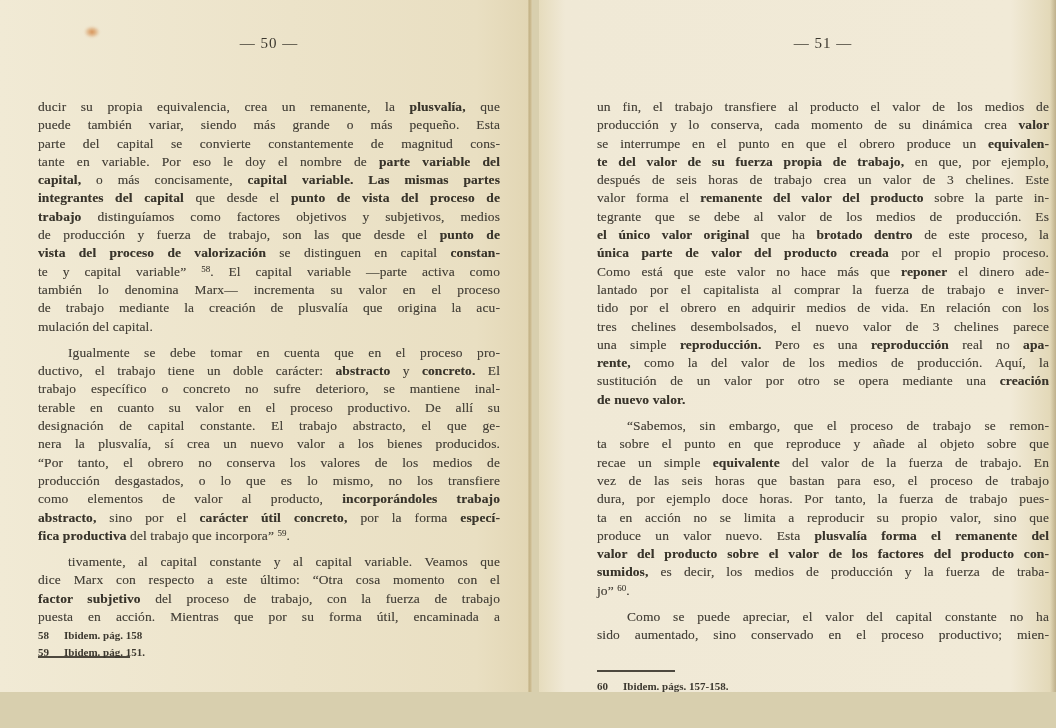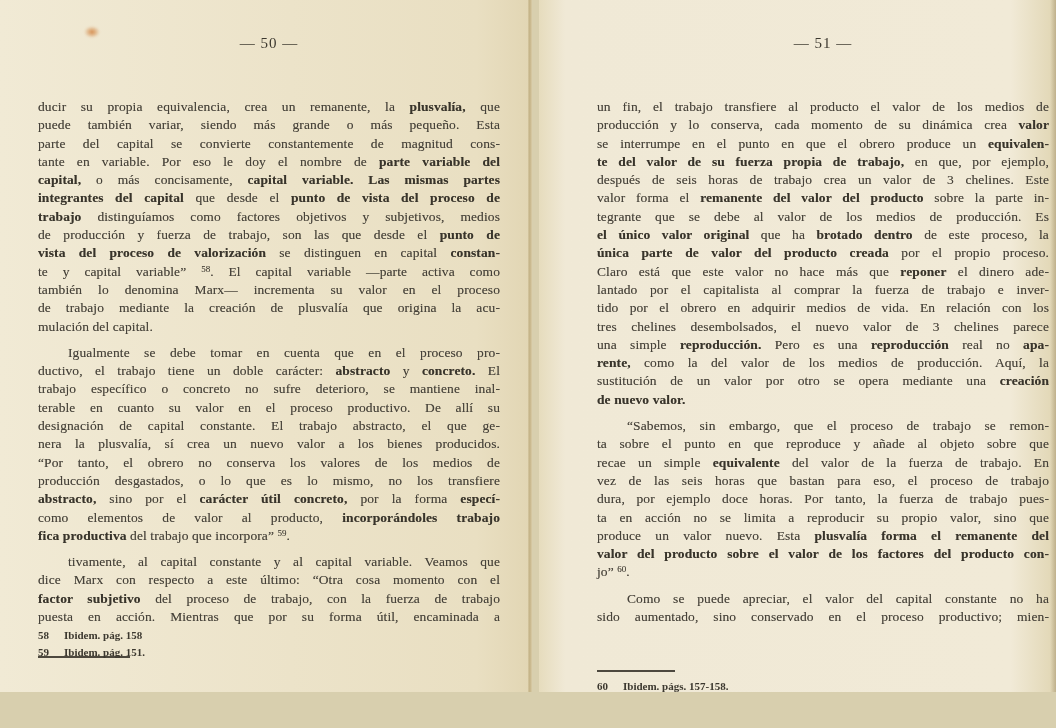--- a/index.html
+++ b/index.html
@@ -69,22 +69,22 @@
         </div>
         <div class="para indent">
           <div class="line"><span class="">Igualmente se debe tomar en cuenta que en el proceso pro-</span></div>
           <div class="line"><span class="">ductivo, el trabajo tiene un doble carácter: </span><span class="b">abstracto</span><span class=""> y </span><span class="b">concreto.</span><span class=""> El</span></div>
           <div class="line"><span class="">trabajo específico o concreto no sufre deterioro, se mantiene inal-</span></div>
           <div class="line"><span class="">terable en cuanto su valor en el proceso productivo. De allí su</span></div>
           <div class="line"><span class="">designación de capital constante. El trabajo abstracto, el que ge-</span></div>
           <div class="line"><span class="">nera la plusvalía, sí crea un nuevo valor a los bienes producidos.</span></div>
           <div class="line"><span class="">“Por tanto, el obrero no conserva los valores de los medios de</span></div>
           <div class="line"><span class="">producción desgastados, o lo que es lo mismo, no los transfiere</span></div>
+          <div class="line"><span class="">como elementos de valor al producto, </span><span class="b">incorporándoles trabajo</span></div>
           <div class="line"><span class="b">abstracto,</span><span class=""> sino por el </span><span class="b">carácter útil concreto,</span><span class=""> por la forma </span><span class="b">especí-</span></div>
-          <div class="line"><span class="">como elementos de valor al producto, </span><span class="b">incorporándoles trabajo</span></div>
           <div class="line endline"><span class="b">fica productiva</span><span class=""> del trabajo que incorpora” </span><sup class="fnref">59</sup><span class="">.</span></div>
         </div>
         <div class="para indent">
           <div class="line"><span class="">tivamente, al capital constante y al capital variable. Veamos que</span></div>
           <div class="line"><span class="">dice Marx con respecto a este último: “Otra cosa momento con el</span></div>
           <div class="line"><span class="b">factor subjetivo</span><span class=""> del proceso de trabajo, con la fuerza de trabajo</span></div>
           <div class="line"><span class="">puesta en acción. Mientras que por su forma útil, encaminada a</span></div>
         </div>
       </div>
     <div class="footnote-rule"></div>
@@ -102,38 +102,39 @@
         <div class="para">
           <div class="line"><span class="">un fin, el trabajo transfiere al producto el valor de los medios de</span></div>
           <div class="line"><span class="">producción y lo conserva, cada momento de su dinámica crea </span><span class="b">valor</span></div>
           <div class="line"><span class="">se interrumpe en el punto en que el obrero produce un </span><span class="b">equivalen-</span></div>
           <div class="line"><span class="b">te del valor de su fuerza propia de trabajo,</span><span class=""> en que, por ejemplo,</span></div>
           <div class="line"><span class="">después de seis horas de trabajo crea un valor de 3 chelines. Este</span></div>
           <div class="line"><span class="">valor forma el </span><span class="b">remanente del valor del producto</span><span class=""> sobre la parte in-</span></div>
           <div class="line"><span class="">tegrante que se debe al valor de los medios de producción. Es</span></div>
           <div class="line"><span class="b">el único valor original</span><span class=""> que ha </span><span class="b">brotado dentro</span><span class=""> de este proceso, la</span></div>
           <div class="line"><span class="b">única parte de valor del producto creada</span><span class=""> por el propio proceso.</span></div>
-          <div class="line"><span class="">Claro está que este valor no hace más que </span><span class="b">reponer</span><span class=""> el dinero ade-</span></div>
+          <div class="line"><span class="">Como está que este valor no hace más que </span><span class="b">reponer</span><span class=""> el dinero ade-</span></div>
           <div class="line"><span class="">lantado por el capitalista al comprar la fuerza de trabajo e inver-</span></div>
           <div class="line"><span class="">tido por el obrero en adquirir medios de vida. En relación con los</span></div>
           <div class="line"><span class="">tres chelines desembolsados, el nuevo valor de 3 chelines parece</span></div>
           <div class="line"><span class="">una simple </span><span class="b">reproducción.</span><span class=""> Pero es una </span><span class="b">reproducción</span><span class=""> real no </span><span class="b">apa-</span></div>
           <div class="line"><span class="b">rente,</span><span class=""> como la del valor de los medios de producción. Aquí, la</span></div>
           <div class="line"><span class="">sustitución de un valor por otro se opera mediante una </span><span class="b">creación</span></div>
           <div class="line endline"><span class="b">de nuevo valor.</span></div>
         </div>
         <div class="para indent">
           <div class="line"><span class="">“Sabemos, sin embargo, que el proceso de trabajo se remon-</span></div>
           <div class="line"><span class="">ta sobre el punto en que reproduce y añade al objeto sobre que</span></div>
           <div class="line"><span class="">recae un simple </span><span class="b">equivalente</span><span class=""> del valor de la fuerza de trabajo. En</span></div>
           <div class="line"><span class="">vez de las seis horas que bastan para eso, el proceso de trabajo</span></div>
           <div class="line"><span class="">dura, por ejemplo doce horas. Por tanto, la fuerza de trabajo pues-</span></div>
           <div class="line"><span class="">ta en acción no se limita a reproducir su propio valor, sino que</span></div>
           <div class="line"><span class="">produce un valor nuevo. Esta </span><span class="b">plusvalía forma el remanente del</span></div>
           <div class="line"><span class="b">valor del producto sobre el valor de los factores del producto con-</span></div>
+          <div class="line"><span class="b">sumidos,</span><span class=""> es decir, los medios de producción y la fuerza de traba-</span></div>
           <div class="line endline"><span class="">jo” </span><sup class="fnref">60</sup><span class="">.</span></div>
         </div>
         <div class="para indent">
           <div class="line"><span class="">Como se puede apreciar, el valor del capital constante no ha</span></div>
           <div class="line"><span class="">sido aumentado, sino conservado en el proceso productivo; mien-</span></div>
         </div>
       </div>
     <div class="footnote-rule"></div>
     <div class="footnotes" id="fn-right">
         <div class="fn"><span class="fn-num">60</span><span>Ibidem. págs. 157-158.</span></div>

